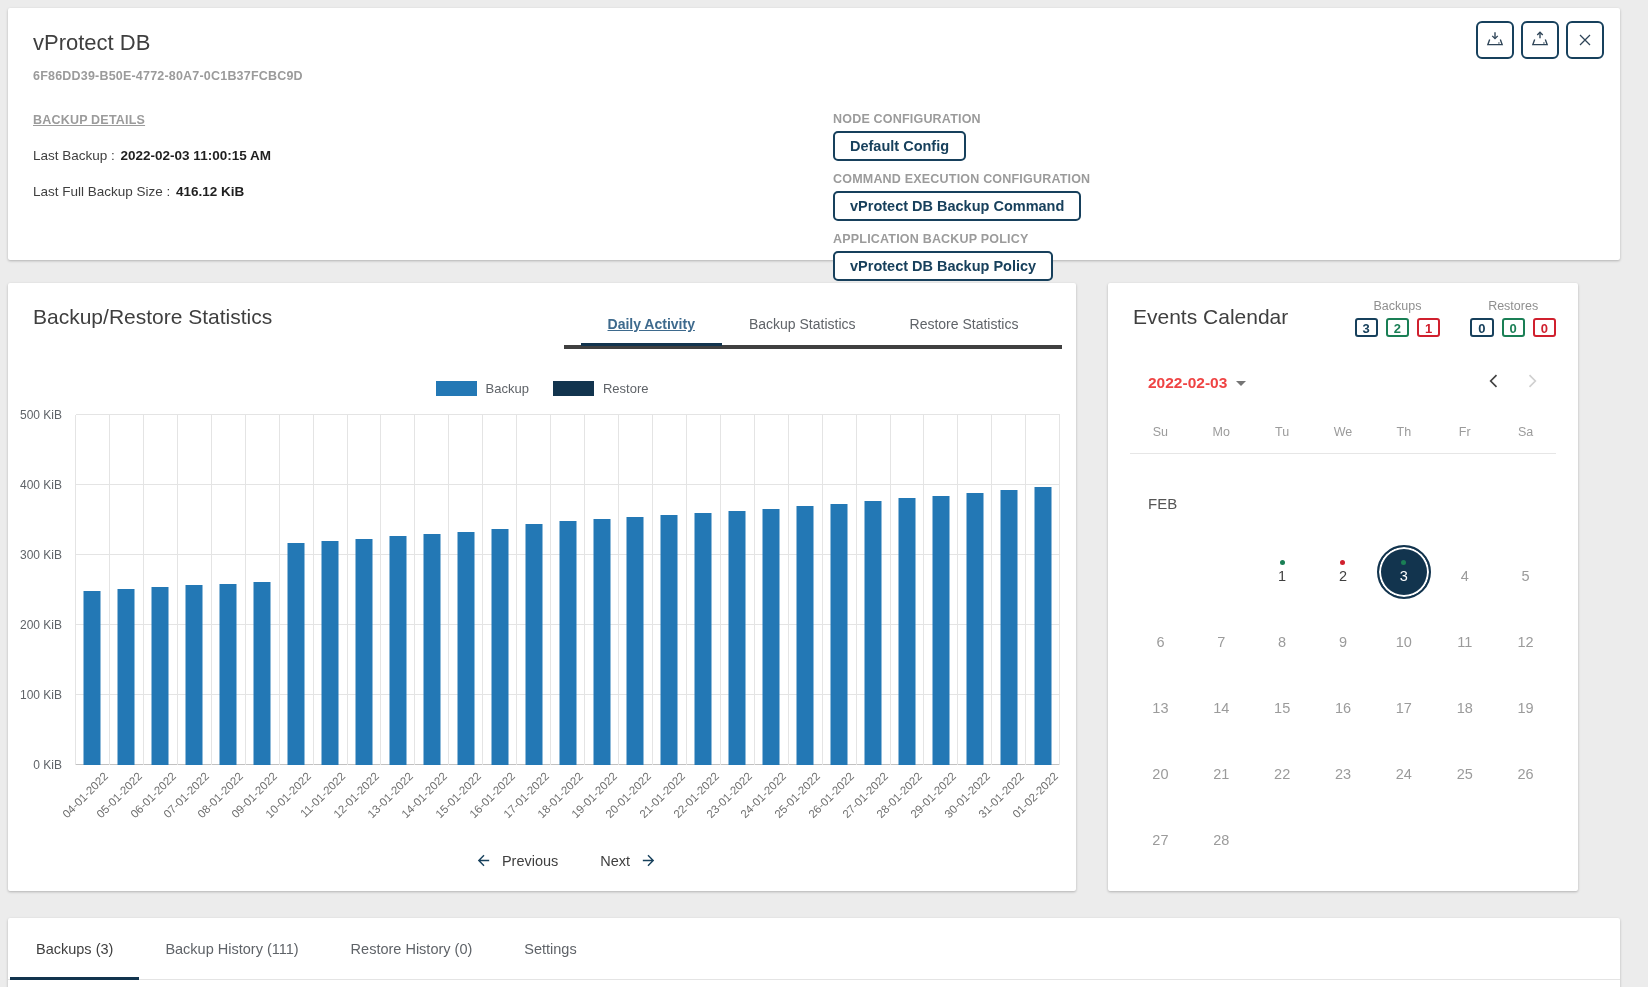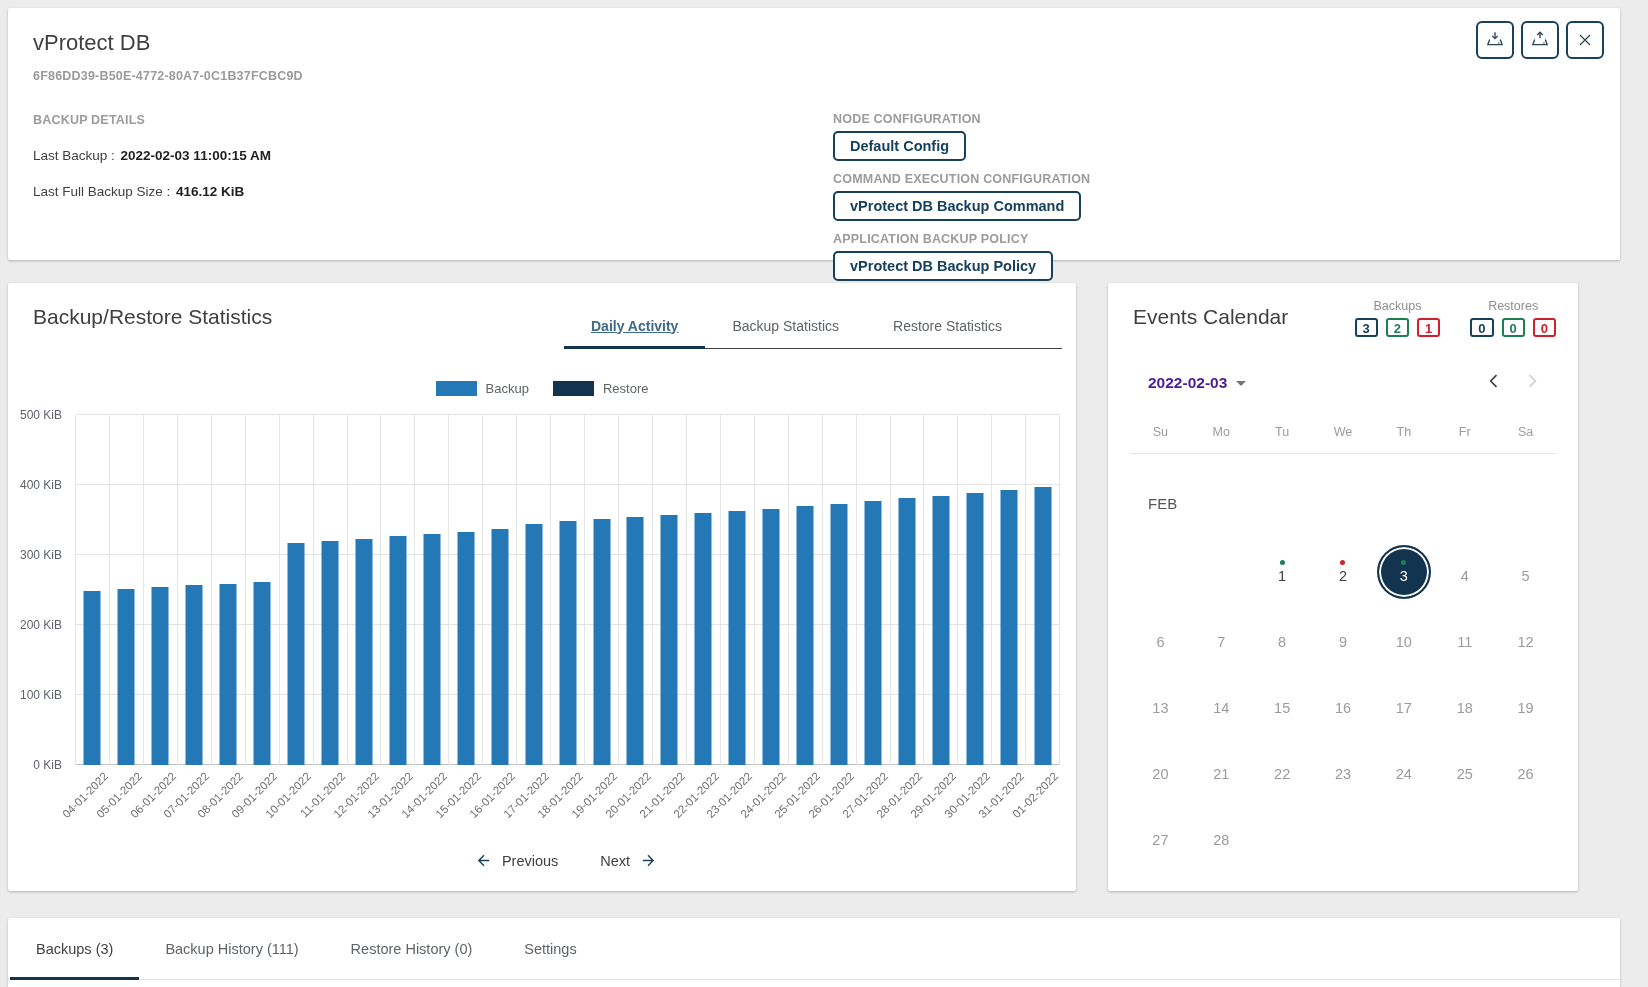--- a/index.html
+++ b/index.html
@@ -11,38 +11,38 @@
   }
   .page { position:relative; width:1648px; height:987px; overflow:hidden; background:#ececec; }
   .card { position:absolute; background:#fff; border-radius:2px;
           box-shadow:0 1px 3px rgba(0,0,0,.18), 0 1px 2px rgba(0,0,0,.08); }
 
   
   .header-card { left:8px; top:8px; width:1612px; height:252px; }
   .header-card h1 { margin:22px 0 0 25px; font-size:22px; font-weight:400; color:#3f3f3f; }
   .uuid { margin:13px 0 0 25px; font-size:12.5px; font-weight:bold; color:#9b9b9b; letter-spacing:.2px; }
   .section-label { font-size:12.5px; font-weight:bold; color:#9b9b9b; letter-spacing:.2px; }
-  .bd-label { margin:30px 0 0 25px; }
+  .bd-label { margin:30px 0 0 25px;text-decoration:underline; }
   .detail-row { margin:21px 0 0 25px; font-size:13.5px; color:#3f3f3f; }
   .detail-row b { color:#1f1f1f; margin-left:2px; }
   .config-col { position:absolute; left:825px; top:104px; }
   .config-col .section-label { margin:0 0 5px 0; }
   .cfg-btn { display:inline-block; margin:0 0 11px 0; padding:5px 15px; border:2px solid #17405c;
              border-radius:5px; background:#fff; color:#17405c; font-weight:bold; font-size:14.5px;
              font-family:inherit; cursor:pointer; }
   .header-actions { position:absolute; top:13px; right:16px; display:flex; gap:7px; }
   .icon-btn { width:38px; height:38px; border:2px solid #17405c; border-radius:6px; background:#fff;
               display:flex; align-items:center; justify-content:center; cursor:pointer; padding:0; }
   .icon-btn svg { stroke:#2e4457; fill:none; stroke-width:1.5; }
 
   
   .chart-card { left:8px; top:283px; width:1068px; height:608px; }
   .chart-card h2, .cal-card h2 { margin:22px 0 0 25px; font-size:21px; font-weight:400; color:#3f3f3f; }
   .tabs { position:absolute; left:556px; right:14px; top:20px; height:46px; display:flex;
-          border-bottom:1px solid #404040; }
+          border-bottom:4px solid #404040;justify-content:center; }
   .tab { flex:0 0 auto; padding:0 27px; display:flex; align-items:center; font-size:14px;
          color:#5f6368; cursor:pointer; position:relative; }
   .tab.active { color:#3e6a8d; font-weight:bold; text-decoration:underline; }
   .tab.active::after { content:""; position:absolute; left:0; right:0; bottom:-1px; height:3px; background:#12344e; }
 
   .legend { position:absolute; top:98px; left:0; width:100%; display:flex; justify-content:center;
             align-items:center; font-size:13px; color:#5f6368; }
   .legend .item { display:flex; align-items:center; gap:9px; margin:0 12px; }
   .legend .swatch { width:41px; height:15px; display:inline-block; }
 
@@ -65,21 +65,21 @@
   .cal-card { left:1108px; top:283px; width:470px; height:608px; }
   .badge-groups { position:absolute; top:16px; right:22px; display:flex; gap:30px; }
   .badge-group { display:flex; flex-direction:column; align-items:center; }
   .bg-label { font-size:12.5px; color:#8f8f8f; margin-bottom:5px; }
   .badges { display:flex; gap:8px; }
   .badge { min-width:14px; height:19px; padding:1px 6px 0; border:2px solid; border-radius:3px;
            font-size:13px; font-weight:bold; display:flex; align-items:center; justify-content:center; }
   .date-row { position:absolute; top:86px; left:40px; right:34px; display:flex;
               justify-content:space-between; align-items:center; }
   .date-select { display:flex; align-items:center; gap:9px; font-size:15.5px; font-weight:bold;
-                 color:#4c1d95; cursor:pointer; }
+                 color:#ef4444; cursor:pointer; }
   .caret { width:0; height:0; border-left:5px solid transparent; border-right:5px solid transparent;
            border-top:5.5px solid #757575; margin-top:2px; }
   .cal-nav { display:flex; gap:14px; }
   .cal-nav button { background:none; border:none; padding:2px; cursor:pointer; }
   .cal-nav svg { fill:none; stroke-width:2; }
   .chev-on { stroke:#424242; }
   .chev-off { stroke:#d0d0d0; }
   .weekdays { position:absolute; top:142px; left:22px; right:22px; display:grid;
               grid-template-columns:repeat(7,1fr); padding-bottom:14px; border-bottom:1px solid #e6e6e6;
               font-size:12.5px; color:#9b9b9b; text-align:center; }

